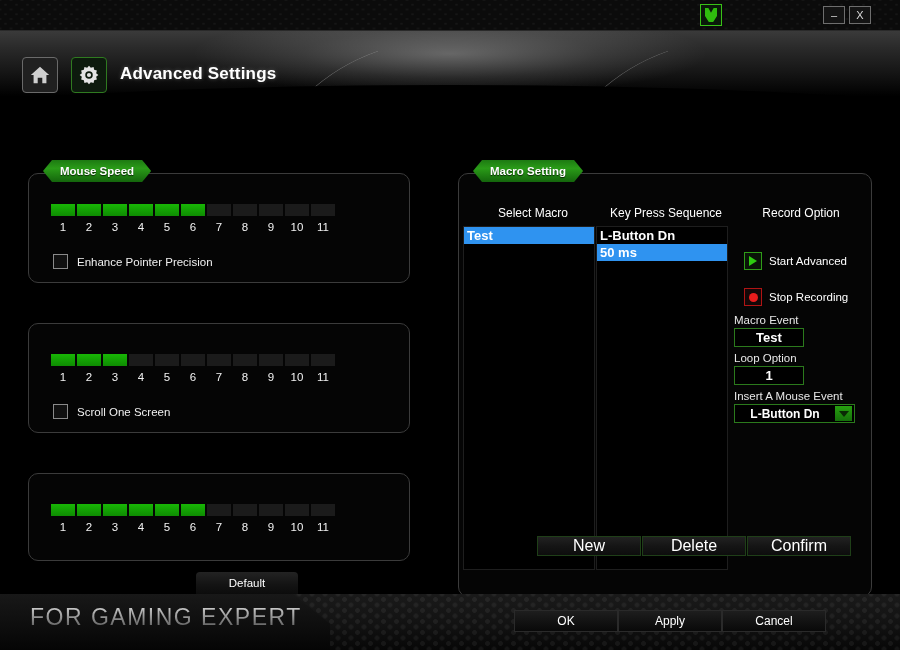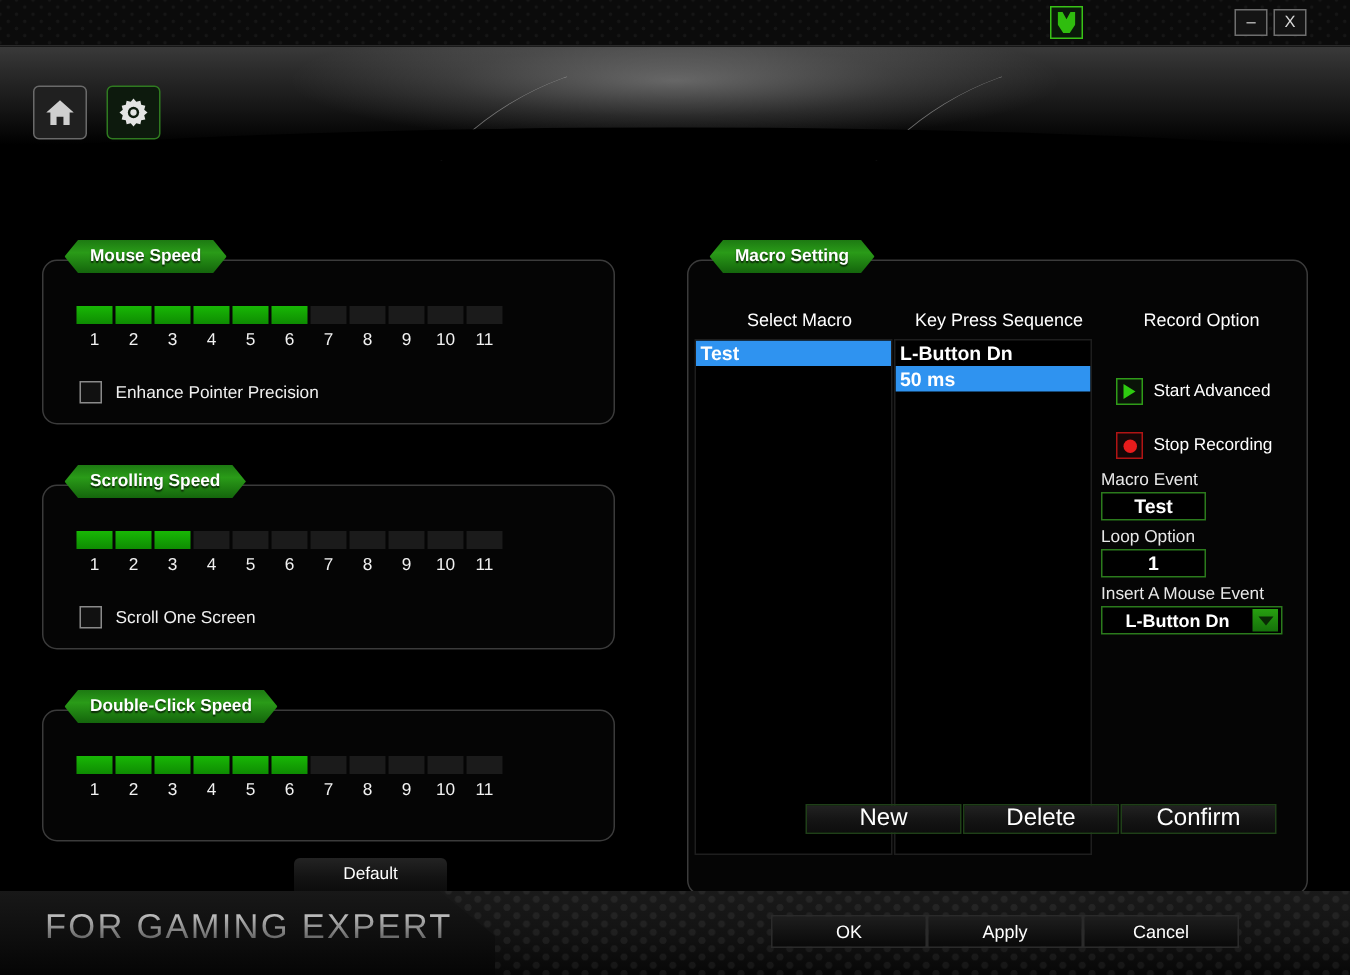--- a/index.html
+++ b/index.html
@@ -202,20 +202,21 @@
       <path d="M12 3 L22 12 L19 12 L19 21 L14.5 21 L14.5 15 L9.5 15 L9.5 21 L5 21 L5 12 L2 12 Z" fill="#cfcfcf"></path>
     </svg>
   </div>
   <div class="icon-box icon-gear">
     <svg width="22" height="22" viewBox="0 0 24 24" aria-hidden="true">
       <path d="M12 1.8 L14 4.2 L17 3.4 L17.6 6.4 L20.6 7 L19.8 10 L22.2 12 L19.8 14 L20.6 17 L17.6 17.6 L17 20.6 L14 19.8 L12 22.2 L10 19.8 L7 20.6 L6.4 17.6 L3.4 17 L4.2 14 L1.8 12 L4.2 10 L3.4 7 L6.4 6.4 L7 3.4 L10 4.2 Z" fill="#e4e4e4"></path>
       <circle cx="12" cy="12" r="4.1" fill="#0d1a0d"></circle>
       <circle cx="12" cy="12" r="2.3" fill="#e4e4e4"></circle>
     </svg>
   </div>
+  <div class="page-title">Advanced Settings</div>
 
   <div class="body-area">
 
     <div class="panel" style="left:28px; top:66px; width:382px; height:110px;">
       <div class="panel-tab">Mouse Speed</div>
       <div class="bar-row" id="ms-bars" style="left:22px; top:30px;">
           <div class="seg on"></div>
           <div class="seg on"></div>
           <div class="seg on"></div>
           <div class="seg on"></div>
@@ -240,21 +241,20 @@
           <div class="tick">10</div>
           <div class="tick">11</div>
         </div>
       <div class="chk-row" style="left:24px; top:80px;">
         <div class="chk-box"></div>
         <div class="chk-label">Enhance Pointer Precision</div>
       </div>
     </div>
 
     <div class="panel" style="left:28px; top:216px; width:382px; height:110px;">
-      <div class="panel-tab">Scrolling Speed</div>
       <div class="bar-row" id="ss-bars" style="left:22px; top:30px;">
           <div class="seg on"></div>
           <div class="seg on"></div>
           <div class="seg on"></div>
           <div class="seg off"></div>
           <div class="seg off"></div>
           <div class="seg off"></div>
           <div class="seg off"></div>
           <div class="seg off"></div>
           <div class="seg off"></div>
@@ -274,21 +274,20 @@
           <div class="tick">10</div>
           <div class="tick">11</div>
         </div>
       <div class="chk-row" style="left:24px; top:80px;">
         <div class="chk-box"></div>
         <div class="chk-label">Scroll One Screen</div>
       </div>
     </div>
 
     <div class="panel" style="left:28px; top:366px; width:382px; height:88px;">
-      <div class="panel-tab">Double-Click Speed</div>
       <div class="bar-row" id="dc-bars" style="left:22px; top:30px;">
           <div class="seg on"></div>
           <div class="seg on"></div>
           <div class="seg on"></div>
           <div class="seg on"></div>
           <div class="seg on"></div>
           <div class="seg on"></div>
           <div class="seg off"></div>
           <div class="seg off"></div>
           <div class="seg off"></div>

